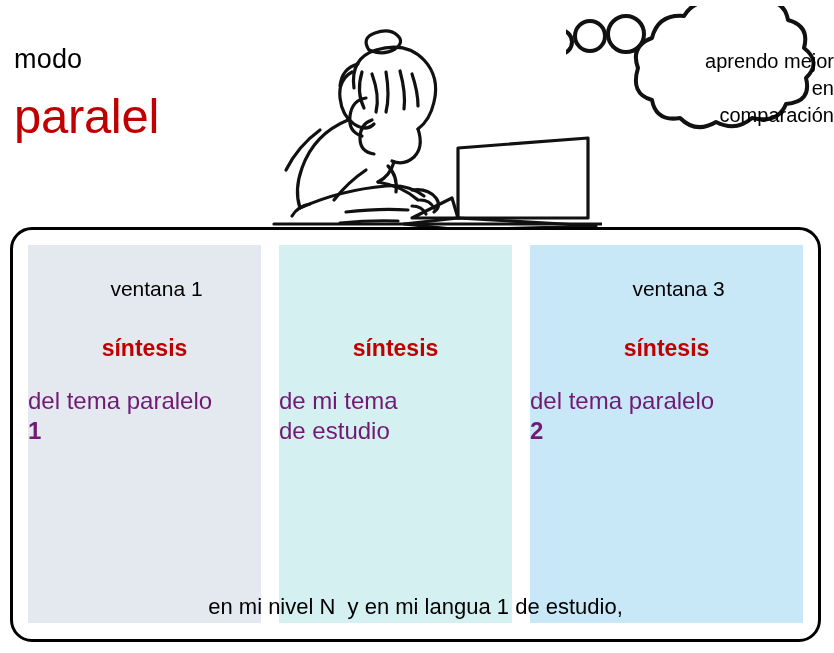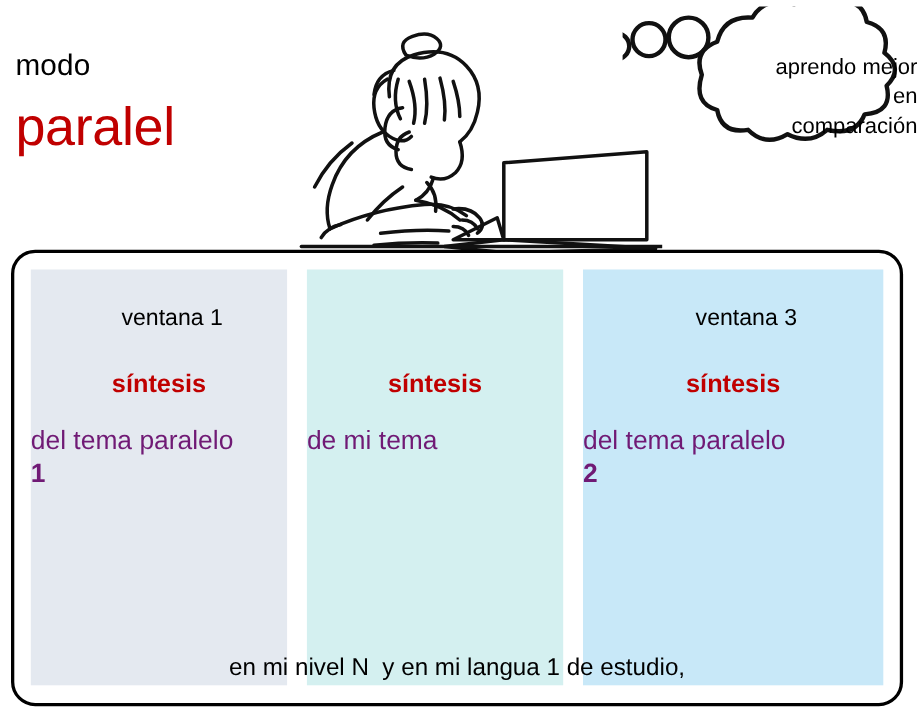--- a/index.html
+++ b/index.html
@@ -257,20 +257,21 @@
     <div class="col-detail">
       <span>del tema paralelo</span>
       <span class="emph">1</span>
     </div>
   </div>
 
   <div class="window-col c1">
     <div class="col-synth">síntesis</div>
     <div class="col-detail">
       <span>de mi tema</span>
+      <span class="emph" style="font-weight:normal">de estudio</span>
     </div>
   </div>
 
   <div class="window-col c2">
     <div class="col-title">ventana 3</div>
     <div class="col-synth">síntesis</div>
     <div class="col-detail">
       <span>del tema paralelo</span>
       <span class="emph">2</span>
     </div>

